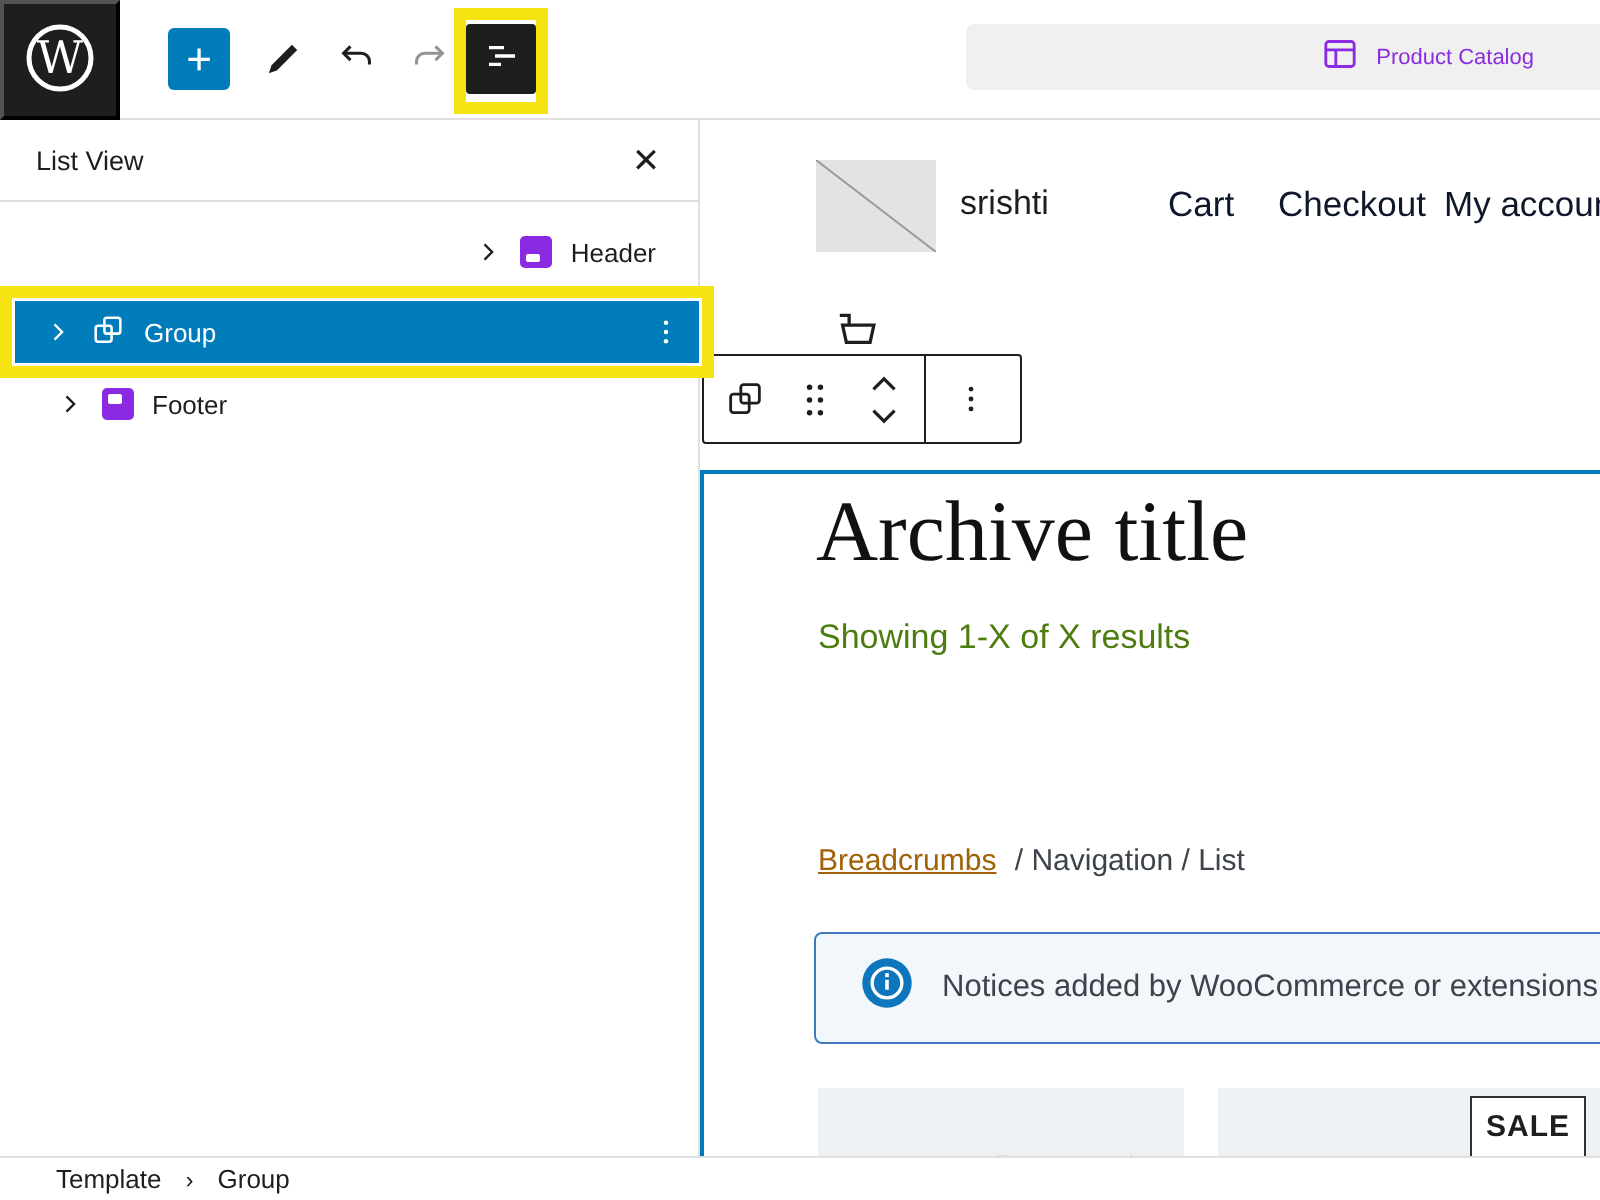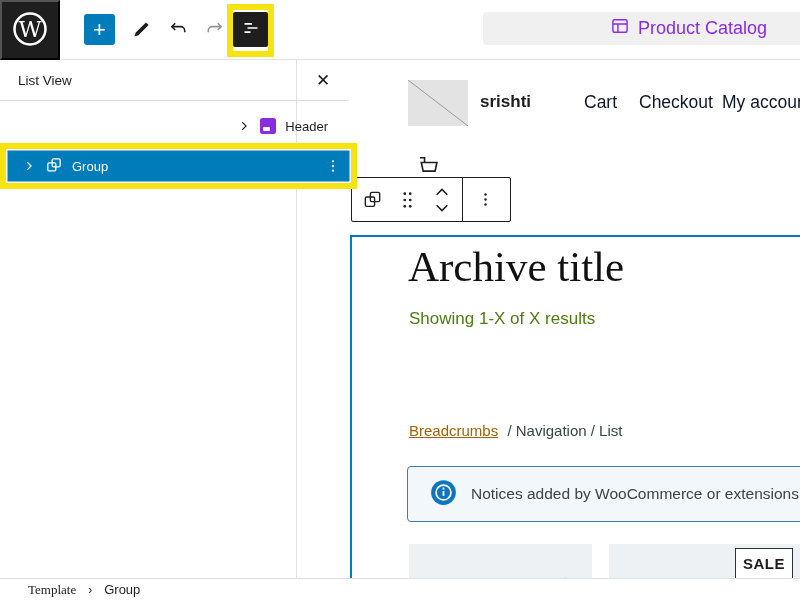--- a/index.html
+++ b/index.html
@@ -10,43 +10,43 @@
   
   .topbar { position:absolute; left:0; top:0; width:800px; height:60px; background:#fff; border-bottom:1px solid #e0e0e0; z-index:50; }
   .wp-logo-btn { position:absolute; left:0; top:0; width:60px; height:60px; background:#1e1e1e; display:flex; align-items:center; justify-content:center; cursor:pointer; }
   .inserter-btn { position:absolute; left:84px; top:14px; width:31px; height:31px; background:#007cba; color:#fff; border:none; border-radius:3px; font-size:22px; line-height:1; display:flex; align-items:center; justify-content:center; cursor:pointer; font-weight:400; }
   .tool-btn { position:absolute; top:15px; width:32px; height:32px; background:transparent; border:none; display:flex; align-items:center; justify-content:center; cursor:pointer; }
   .tool-pencil { left:125px; }
   .tool-undo { left:162px; }
   .tool-redo { left:198px; }
   .lv-toggle-wrap { position:absolute; left:227px; top:4px; width:47px; height:53px; border:6px solid #f5e411; display:flex; align-items:flex-start; justify-content:center; z-index:60; }
   .lv-toggle { width:35px; height:35px; background:#1e1e1e; border:none; border-radius:2px; margin-top:2px; display:flex; align-items:center; justify-content:center; cursor:pointer; }
-  .view-switcher { position:absolute; left:483px; top:12px; width:317px; height:33px; background:#f0f0f1; border:none; border-radius:4px 0 0 4px; display:flex; align-items:center; justify-content:flex-end; gap:8px; padding-right:33px; cursor:pointer; color:#8a2be2; font-size:18px; }
-
-  
-  .sidebar { position:absolute; left:0; top:60px; width:297px; height:518px; background:#fff; border-right:1px solid #e0e0e0; z-index:20; }
+  .view-switcher { position:absolute; left:483px; top:12px; width:317px; height:33px; background:#f0f0f1; border:none; border-radius:4px 0 0 4px; display:flex; align-items:center; justify-content:flex-end; gap:8px; padding-right:33px; cursor:pointer; color:#8a2be2; font-size:11px; }
+
+  
+  .sidebar { position:absolute; left:0; top:60px; width:350px; height:518px; background:#fff; border-right:1px solid #e0e0e0; z-index:20; }
   .lv-header { position:absolute; left:0; top:0; width:349px; height:41px; border-bottom:1px solid #ddd; display:flex; align-items:center; padding:0 10px 0 18px; }
   .lv-title { font-size:13.5px; font-weight:500; color:#1e1e1e; }
   .lv-close { margin-left:auto; width:32px; height:32px; border:none; background:transparent; font-size:17px; color:#1e1e1e; cursor:pointer; display:flex; align-items:center; justify-content:center; }
   .lv-row { position:absolute; left:8px; width:334px; height:36px; display:flex; align-items:center; gap:9px; padding:0 14px 0 20px; border-radius:2px; font-size:13px; cursor:pointer; background:transparent; border:none; color:#1e1e1e; }
   .row-header { top:48px;justify-content:flex-end; }
   .row-footer { top:124px; }
   .chev { width:14px; height:14px; flex:0 0 auto; display:flex; align-items:center; justify-content:center; }
   .tp-icon { width:16px; height:16px; background:#8a2be2; border-radius:2.5px; position:relative; flex:0 0 auto; }
   .tp-icon .win { position:absolute; background:#fff; border-radius:1px; width:7px; height:4.5px; left:3px; }
   .tp-icon.hdr .win { bottom:3px; }
   .tp-icon.ftr .win { top:3px; }
   .hl-group { position:absolute; left:0; top:83px; width:357px; height:46px; border:6px solid #f5e411; z-index:30; }
   .row-group { width:345px; height:34px; display:flex; align-items:center; gap:9px; padding:0 10px 0 16px; background:#007cba; box-shadow:inset 0 0 0 1.5px #fff; color:#fff; font-size:13px; cursor:pointer; border:none; }
   .row-group .kebab { margin-left:auto; display:flex; align-items:center; cursor:pointer; }
 
   
   .canvas { position:absolute; left:350px; top:60px; width:450px; height:518px; background:#fff; overflow:hidden; }
   .logo-ph { position:absolute; left:58px; top:20px; width:60px; height:46px; cursor:pointer; }
-  .site-title { position:absolute; left:130px; top:32px; font-size:17px; font-weight:700; color:#1e1e1e; cursor:pointer; }
+  .site-title { position:absolute; left:130px; top:32px; font-size:17px; font-weight:400; color:#1e1e1e; cursor:pointer; }
   .nav-item { position:absolute; top:32px; font-size:17.5px; color:#0f172a; cursor:pointer; white-space:nowrap; }
   .nav-0 { left:234px; } .nav-1 { left:289px; } .nav-2 { left:372px; }
   .cart-icon { position:absolute; left:64px; top:94px; cursor:pointer; }
   .block-toolbar { position:absolute; left:1px; top:117px; width:160px; height:45px; background:#fff; border:1.5px solid #1e1e1e; border-radius:2px; display:flex; align-items:stretch; z-index:10; }
   .bt-btn { border:none; background:transparent; display:flex; align-items:center; justify-content:center; cursor:pointer; padding:0; }
   .bt-group { width:40px; } .bt-drag { width:30px; cursor:grab; } .bt-mover { width:40px; flex-direction:column; }
   .bt-sep { border-left:1.5px solid #1e1e1e; }
   .bt-kebab { width:46px; }
   .group-block { position:absolute; left:0px; top:175px; width:536px; height:343px; border-top:2px solid #007cba; border-left:2px solid #007cba; cursor:pointer; }
   .archive-title { position:absolute; left:56px; top:5px; font-family:"Liberation Serif", serif; font-size:43px; font-weight:400; color:#111; cursor:pointer; }
@@ -58,21 +58,21 @@
   .notice-text { font-size:15.5px; color:#3c434a; white-space:nowrap; }
   .prod-card { position:absolute; top:307px; height:96px; background:#edf1f4; cursor:pointer; }
   .card-1 { left:57px; width:183px; }
   .card-2 { left:257px; width:200px; }
   .sale-badge { position:absolute; right:16px; top:4px; width:58px; height:31px; background:#fff; border:1.5px solid #2f3237; border-radius:0; display:flex; align-items:center; justify-content:center; font-size:15px; font-weight:700; letter-spacing:0.5px; color:#1e1e1e; }
   .sketch { position:absolute; left:33px; top:25px; }
 
   
   .bottom-bar { position:absolute; left:0; top:578px; width:800px; height:22px; background:#fff; border-top:1px solid #e0e0e0; z-index:55; display:flex; align-items:center; font-size:13px; }
   .bb-item { background:none; border:none; font-size:13px; color:#1e1e1e; cursor:pointer; padding:0; }
-  .bb-template { margin-left:28px;font-family:Liberation Serif, serif; }
+  .bb-template { margin-left:28px; }
   .bb-chevron { margin:0 12px; color:#1e1e1e; font-size:12px; }
 </style>
 </head>
 <body>
 
 <div id="stage">
 
   <div class="topbar">
     <button class="wp-logo-btn">
       <span>
@@ -171,20 +171,31 @@
         <span class="kebab">
           <svg width="16" height="16" viewBox="0 0 24 24" fill="#fff">
             <circle cx="12" cy="5" r="1.7"></circle>
               <circle cx="12" cy="12" r="1.7"></circle>
               <circle cx="12" cy="19" r="1.7"></circle>
           </svg>
         </span>
       </button>
     </div>
 
+    <button class="lv-row row-footer">
+      <span class="chev">
+        <svg width="14" height="14" viewBox="0 0 24 24" fill="none" stroke="#1e1e1e" stroke-width="2">
+            <path d="M9 5.5 15.5 12 9 18.5"></path>
+          </svg>
+      </span>
+      <span class="tp-icon ftr">
+          <span class="win"></span>
+        </span>
+      <span>Footer</span>
+    </button>
   </div>
 
   <div class="canvas">
 
     <div class="logo-ph">
       <svg width="60" height="46">
           <rect width="60" height="46" fill="#e3e3e3"></rect>
           <line x1="0" y1="0" x2="60" y2="46" stroke="#9a9a9a" stroke-width="1"></line>
         </svg>
     </div>

